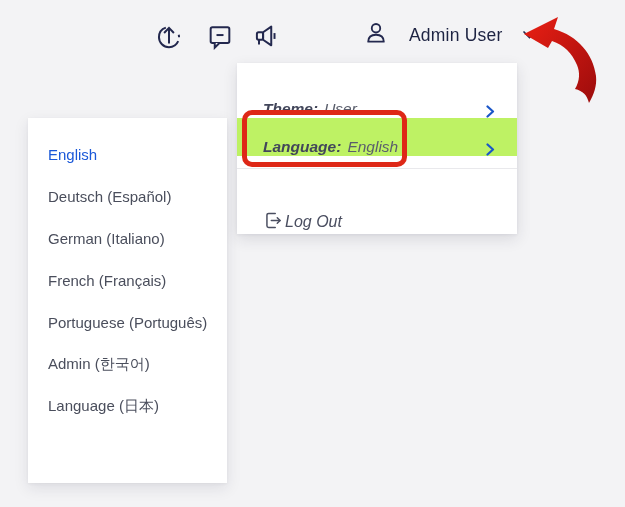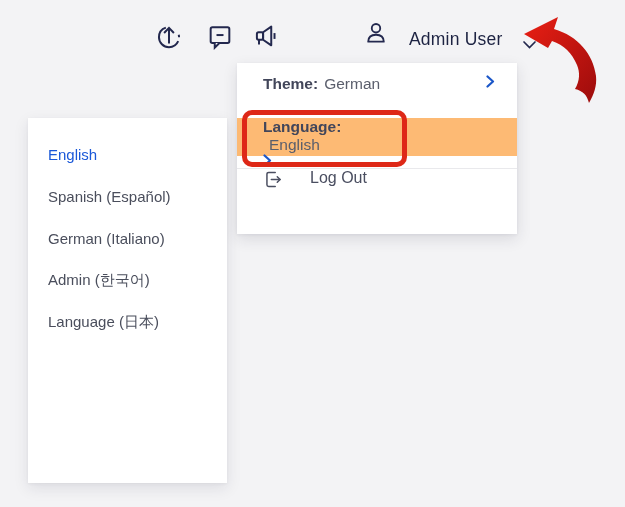--- a/index.html
+++ b/index.html
@@ -5,36 +5,36 @@
   html,body{margin:0;padding:0;background:#e9e9eb;}
   .stage{
     position:relative;width:625px;height:507px;overflow:hidden;
     background:#f3f3f5;
     font-family:"Liberation Sans","DejaVu Sans",sans-serif;
     -webkit-font-smoothing:antialiased;
   }
   
   .icon-btn{position:absolute;width:30px;height:30px;display:flex;align-items:center;justify-content:center;}
   .icon-btn svg{display:block;}
-  .user-trigger{position:absolute;left:363px;top:20px;height:30px;display:flex;align-items:flex-end;gap:14px;cursor:pointer;}
+  .user-trigger{position:absolute;left:363px;top:20px;height:30px;display:flex;align-items:center;gap:14px;cursor:pointer;}
   .user-name{font-size:17.5px;color:#1d2342;letter-spacing:.2px;margin-left:6px;}
   
   .user-menu{
     position:absolute;left:237px;top:63px;width:280px;height:171px;
     background:#ffffff;box-shadow:0 5px 14px rgba(30,34,60,.12),0 1px 3px rgba(30,34,60,.06);
     z-index:2;box-sizing:border-box;padding-top:12px;
   }
-  .menu-row{display:flex;align-items:flex-start;padding:0 22px 0 26px;box-sizing:border-box;cursor:pointer;}
+  .menu-row{display:flex;align-items:flex-end;padding:0 22px 0 26px;box-sizing:border-box;cursor:pointer;font-style:italic;}
   .menu-row .grow{flex:1;}
   .row-theme{height:43px;}
-  .row-language{height:38px;background:#fdba74;flex-direction:column;}
+  .row-language{height:38px;background:#bef264;}
   .menu-label-b{font-weight:bold;font-size:15.5px;color:#42465a;}
   .menu-label-v{font-size:15.5px;color:#5a5e6c;}
   .menu-divider{height:1px;background:#e9e9ec;margin-top:12px;}
-  .row-logout{height:62px;gap:26px;}
+  .row-logout{height:62px;gap:1px;}
   .logout-text{font-size:16px;color:#4a4e60;}
   
   .lang-menu{
     position:absolute;left:28px;top:118px;width:199px;height:365px;
     background:#ffffff;box-shadow:0 5px 14px rgba(30,34,60,.10),0 1px 3px rgba(30,34,60,.05);
     z-index:2;box-sizing:border-box;padding-top:15px;
   }
   .lang-item{
     height:42px;display:flex;align-items:center;padding-left:20px;
     font-size:15px;color:#4a4e5c;cursor:pointer;
@@ -95,21 +95,21 @@
     <span style="margin-left:6px;display:flex;">
       <svg width="15" height="10" viewBox="0 0 15 10" fill="none" stroke="#23284e" stroke-width="1.7" stroke-linecap="round">
         <polyline points="2,2 7.5,7.5 13,2"></polyline>
       </svg>
     </span>
   </div>
 
   <div class="user-menu">
     <div class="menu-row row-theme">
       <span class="menu-label-b">Theme:</span>
-      <span class="menu-label-v" style="margin-left:6px;">German</span>
+      <span class="menu-label-v" style="margin-left:6px;">User</span>
       <span class="grow"></span>
       <span style="display:flex;">
         <svg width="9" height="13" viewBox="0 0 9 13" fill="none" stroke="#1a56c8" stroke-width="2.2" stroke-linecap="round" stroke-linejoin="round">
           <polyline points="1.5,1.5 7,6.5 1.5,11.5"></polyline>
         </svg>
       </span>
     </div>
     <div class="menu-row row-language">
       <span class="menu-label-b">Language:</span>
       <span class="menu-label-v" style="margin-left:6px;">English</span>
@@ -128,22 +128,24 @@
           <line x1="9.5" y1="12" x2="19.5" y2="12"></line>
           <polyline points="16.3,8.8 19.5,12 16.3,15.2"></polyline>
         </svg>
       </span>
       <span class="logout-text">Log Out</span>
     </div>
   </div>
 
   <div class="lang-menu">
     <div class="lang-item selected">English</div>
-    <div class="lang-item">Spanish (Español)</div>
+    <div class="lang-item">Deutsch (Español)</div>
     <div class="lang-item">German (Italiano)</div>
+    <div class="lang-item">French (Français)</div>
+    <div class="lang-item">Portuguese (Português)</div>
     <div class="lang-item">Admin (한국어)</div>
     <div class="lang-item">Language (日本)</div>
   </div>
 
   <div class="red-box"></div>
 
   <div class="red-arrow">
     <svg width="114" height="106" viewBox="0 0 114 106">
       <defs>
         <linearGradient id="redgrad" x1="0" y1="0" x2="1" y2="1">

